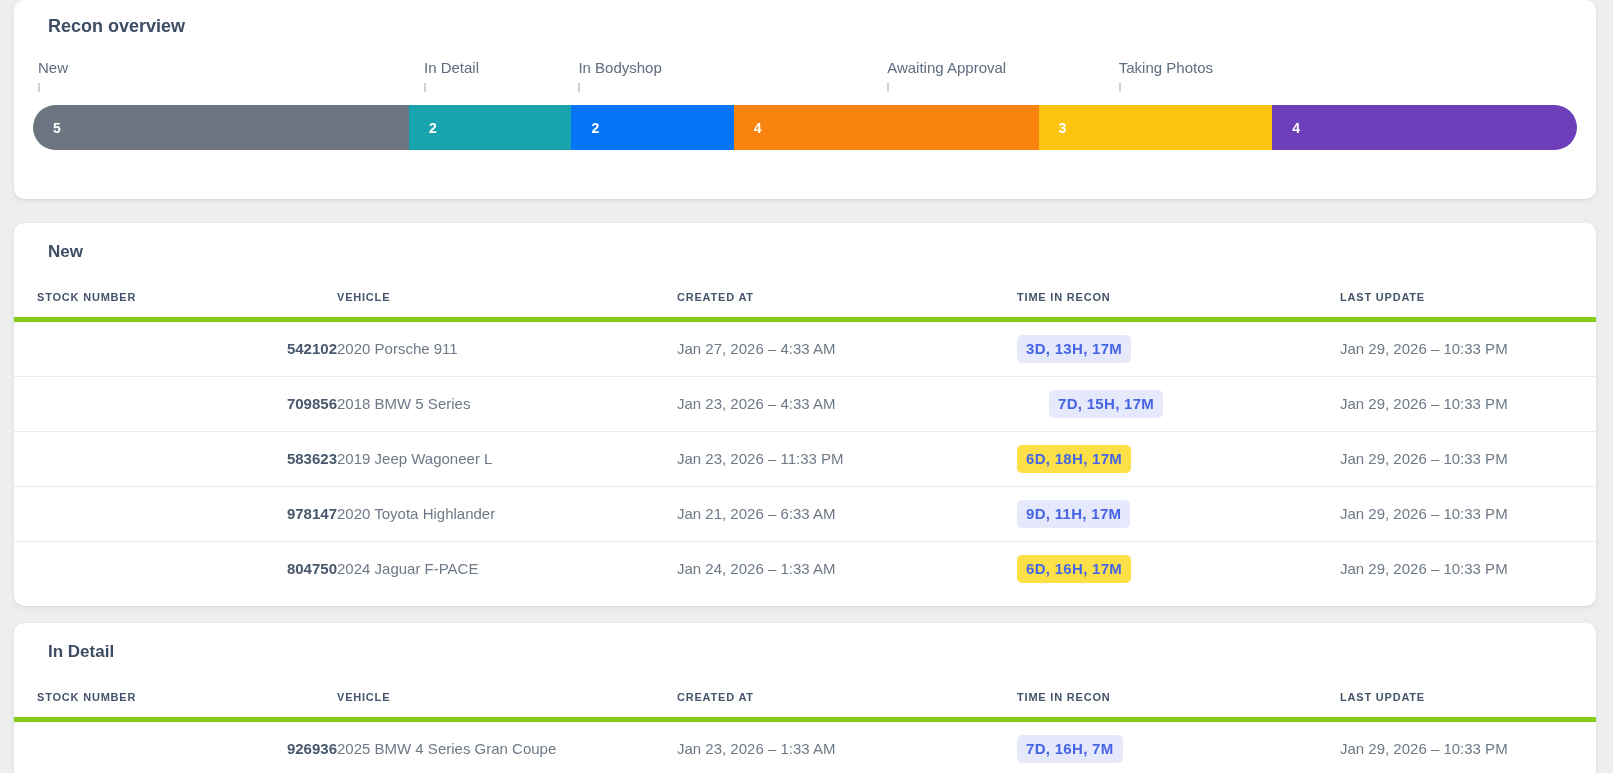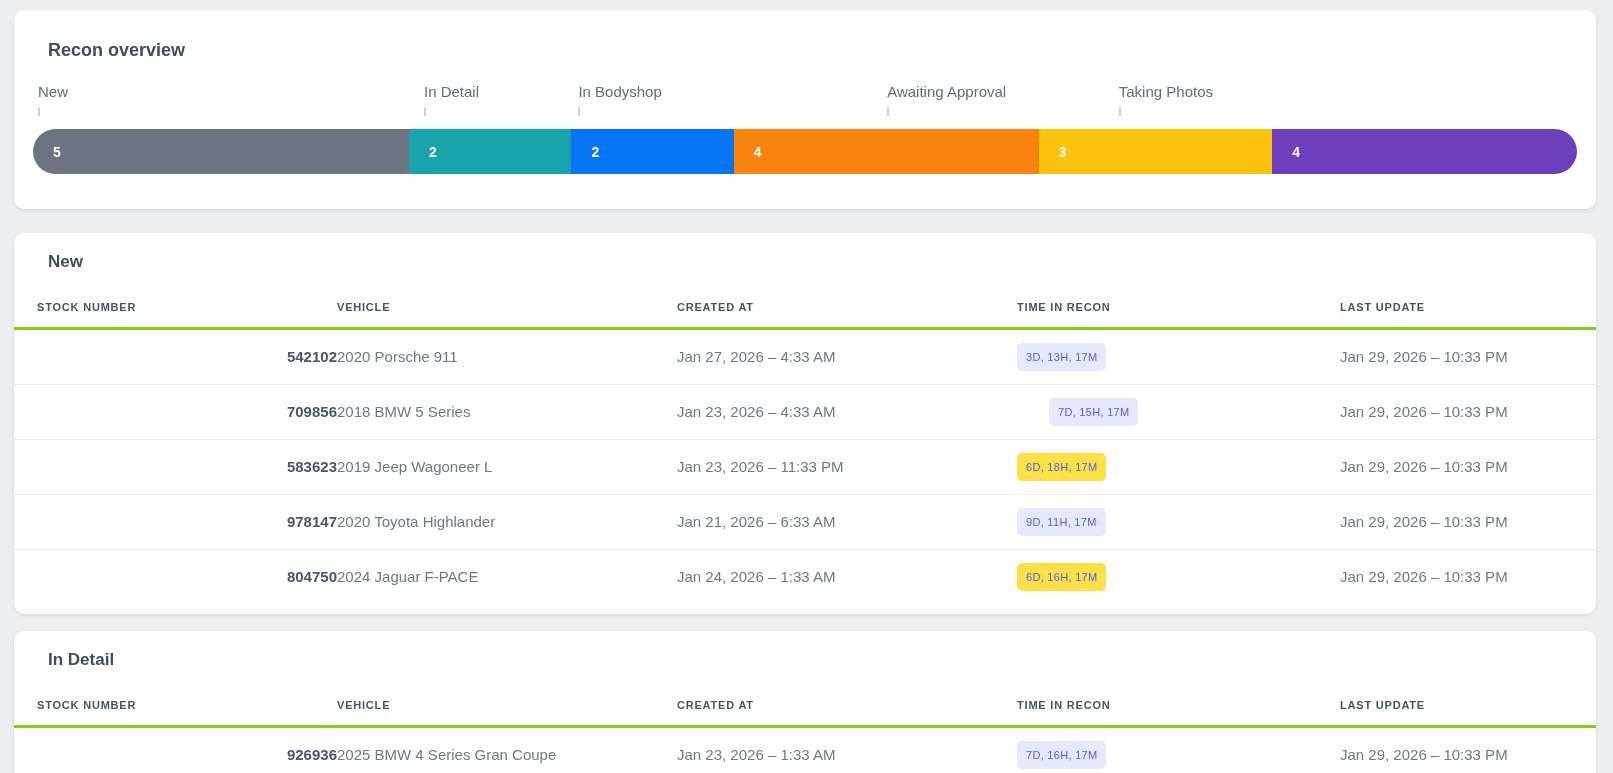--- a/index.html
+++ b/index.html
@@ -9,21 +9,21 @@
     background: #edeef0;
     font-family: "Liberation Sans", sans-serif;
   }
   .card {
     background: #ffffff;
     border-radius: 10px;
     margin: 0 17px 0 14px;
     box-shadow: 0 1px 2px rgba(27,36,44,.08), 0 2px 6px rgba(27,36,44,.05);
   }
   
-  #overview-card { margin-top: 10px; height: 199px; padding-top: 22px; }
+  #overview-card { height: 199px; padding-top: 8px; }
   .ov-title {
     margin: 6px 0 0 34px;
     font-size: 18px; font-weight: bold; color: #3d4d63;
     line-height: 24px;
   }
   .stages { display: flex; margin: 20px 19px 0; }
   .stage { padding-left: 5px; }
   .stage-label { font-size: 15px; color: #5e6d7f; line-height: 19px; display: block; white-space: nowrap; }
   .tick { display: block; width: 2px; height: 9px; background: #cbd1d8; margin-top: 6px; }
   .bar {
@@ -40,32 +40,32 @@
   #section-1 { margin-top: 17px; padding-bottom: 8px; }
   .sec-title {
     margin: 0; padding: 18px 0 0 34px;
     font-size: 17px; font-weight: bold; color: #3d4d63; line-height: 22px;
   }
   table { width: 100%; border-collapse: collapse; margin-top: 20px; table-layout: fixed; }
   th {
     text-align: left; font-size: 11px; font-weight: bold; color: #45546b;
     letter-spacing: .8px; padding: 8px 0 14px 0; text-transform: uppercase;
   }
-  thead tr { border-bottom: 3px solid #84cc16; }
+  thead tr { border-bottom: 5px solid #84cc16; }
   tbody tr:not(:last-child) { border-bottom: 1px solid #e9ecef; }
   td { font-size: 15px; color: #6d7987; padding: 13px 0; line-height: 18px; }
   th:first-child, td:first-child { padding-left: 23px; }
   th:nth-child(1), td:nth-child(1) { width: 323px; }
   th:nth-child(2), td:nth-child(2) { width: 340px; }
   th:nth-child(3), td:nth-child(3) { width: 340px; }
   th:nth-child(4), td:nth-child(4) { width: 323px; }
   td.stock { font-weight: bold; color: #48576b; text-align: right; }
   .badge {
     display: inline-block;
-    font-size: 11px; font-weight: normal; letter-spacing: .3px;
+    font-size: 15px; font-weight: bold; letter-spacing: .3px;
     padding: 5px 9px; border-radius: 5px;
   }
 </style>
 </head>
 <body>
 
 <div>
 
   <section class="card" id="overview-card">
     <h1 class="ov-title">Recon overview</h1>
@@ -177,21 +177,21 @@
           <th>CREATED AT</th>
           <th>TIME IN RECON</th>
           <th>LAST UPDATE</th>
         </tr>
       </thead>
       <tbody>
         <tr>
           <td class="stock">926936</td>
           <td>2025 BMW 4 Series Gran Coupe</td>
           <td>Jan 23, 2026 – 1:33 AM</td>
-          <td><span class="badge" style="background: rgb(229, 233, 251); color: rgb(69, 101, 230);">7D, 16H, 17M</span></td>
+          <td><span class="badge" style="background: rgb(229, 233, 251); color: rgb(69, 101, 230);">7D, 16H, 7M</span></td>
           <td>Jan 29, 2026 – 10:33 PM</td>
         </tr>
 
       </tbody>
     </table>
   </section>
 
 </div>
 
 </body></html>

